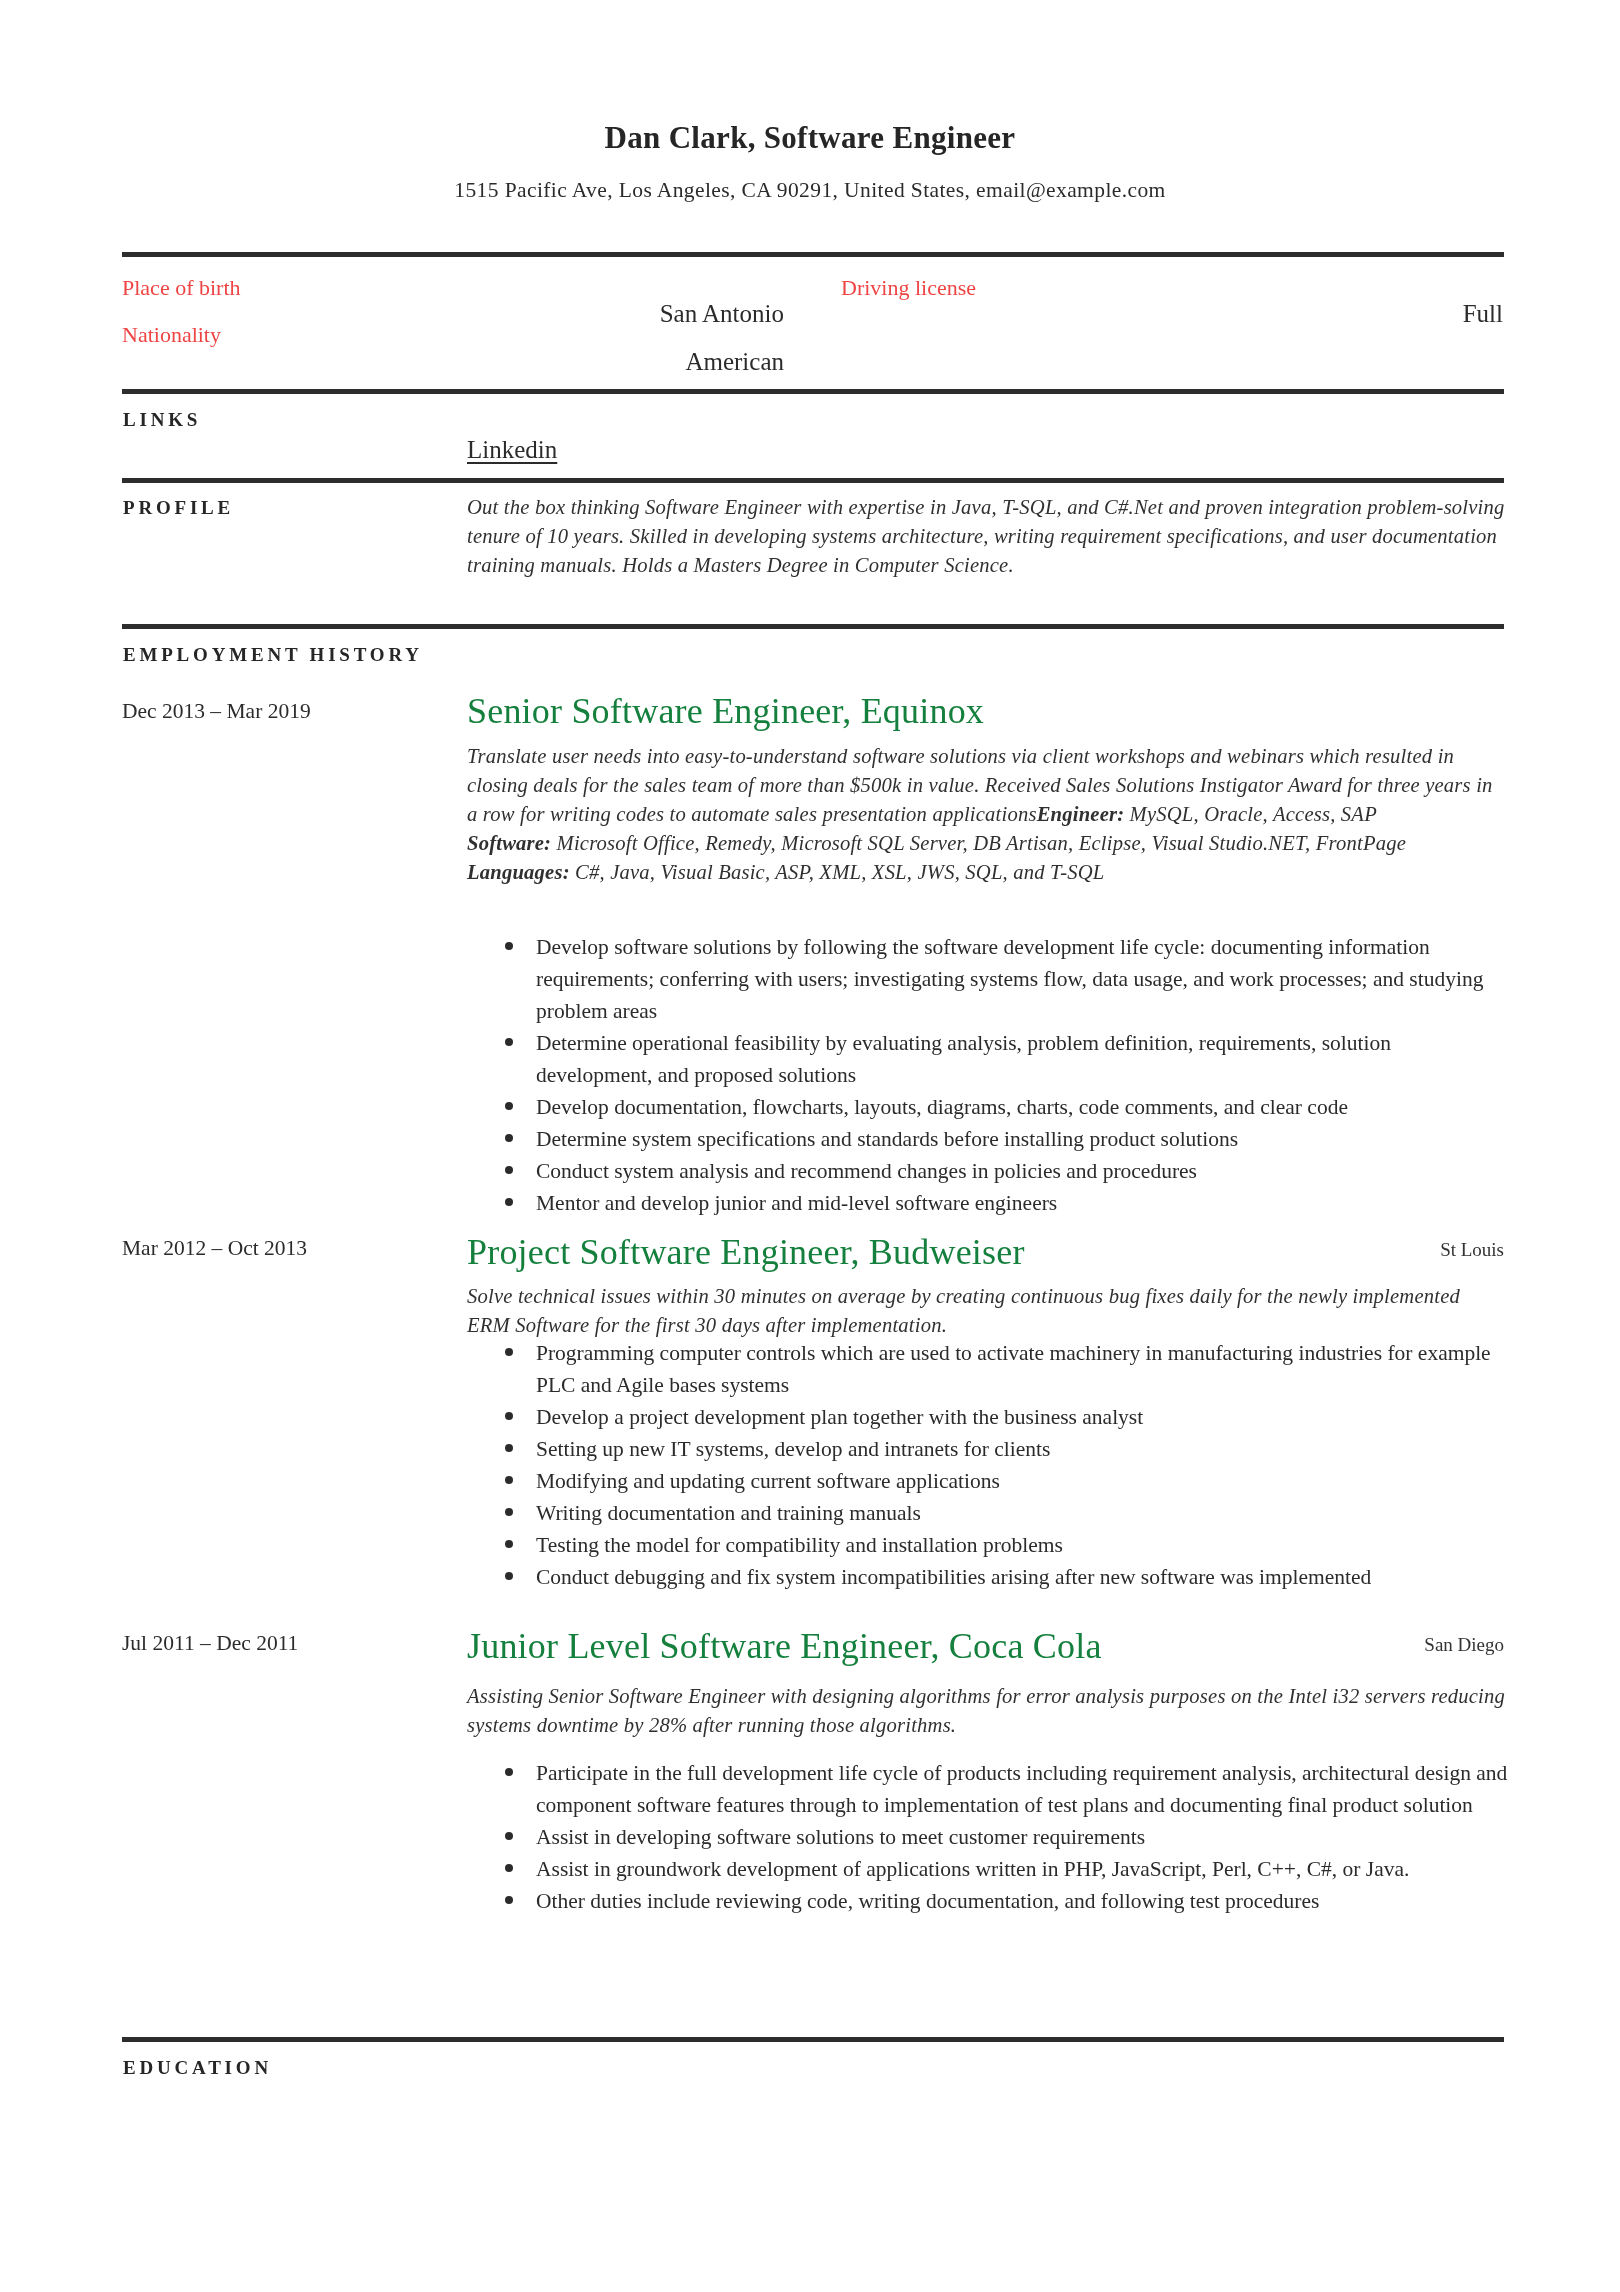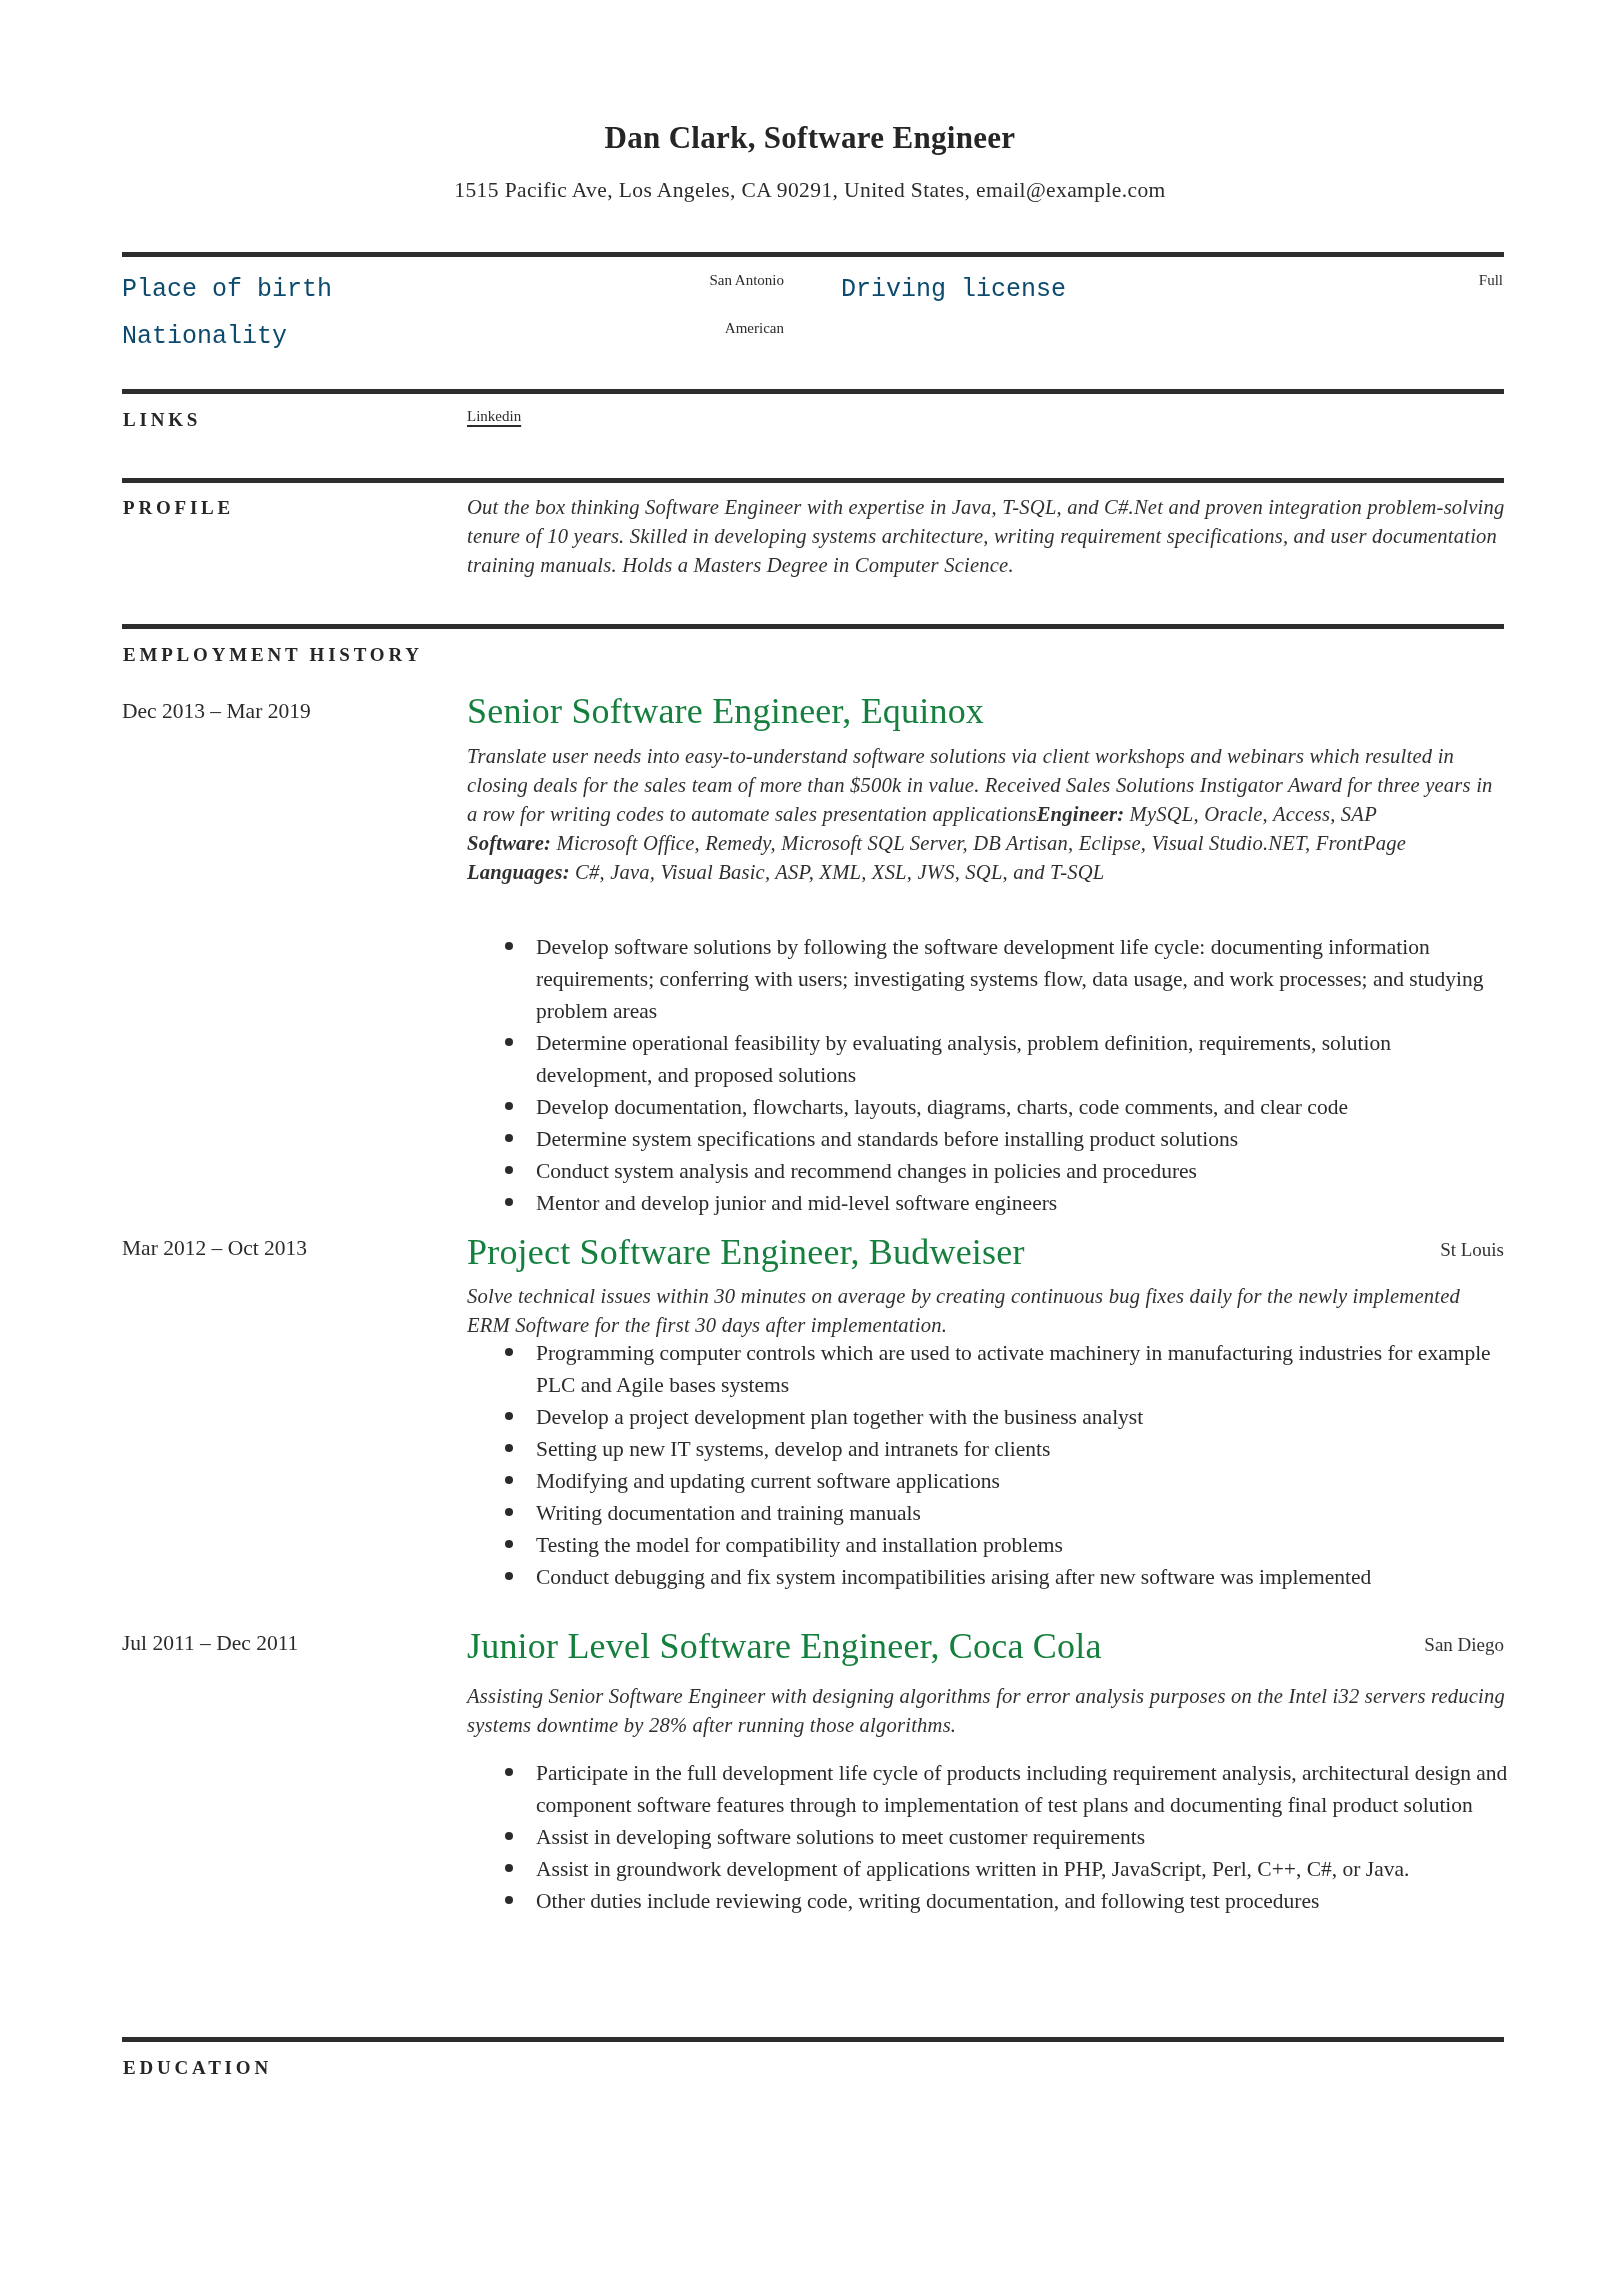--- a/index.html
+++ b/index.html
@@ -7,22 +7,22 @@
     width: 1620px; height: 2293px; position: relative; overflow: hidden;
     font-family: "Liberation Serif", "DejaVu Serif", serif;
     color: #2b2b2b;
   }
   .abs { position: absolute; }
   .rule { position: absolute; left: 122px; width: 1382px; height: 4.5px; background: #2d2d2d; }
 
   .title { left: 0; width: 1620px; top: 120px; text-align: center; font-size: 31px; font-weight: bold; color: #262626; letter-spacing: 0.3px; }
   .address { left: 0; width: 1620px; top: 178px; text-align: center; font-size: 21.5px; color: #2b2b2b; letter-spacing: 0.4px; }
 
-  .label-sm { font-size: 25px; color: #0c4a6e; font-family: Liberation Mono, monospace; }
-  .val { font-size: 15px; color: #2b2b2b; }
+  .label-sm { font-size: 22px; color: #ef4444; }
+  .val { font-size: 25px; color: #2b2b2b; margin-top: 28px; }
 
   .heading { left: 123px; font-size: 19px; font-weight: bold; letter-spacing: 3.8px; color: #262626; }
 
   .content { left: 467px; width: 1039px; }
   .italic { font-style: italic; font-size: 20.6px; line-height: 29px; color: #303030; letter-spacing: 0.2px; }
 
   .date { left: 122px; font-size: 21.5px; color: #2b2b2b; }
   .jobtitle { left: 467px; font-size: 36px; color: #15803d; letter-spacing: 0.2px; }
   .city { right: 116px; font-size: 19px; color: #333; text-align: right; }
 

